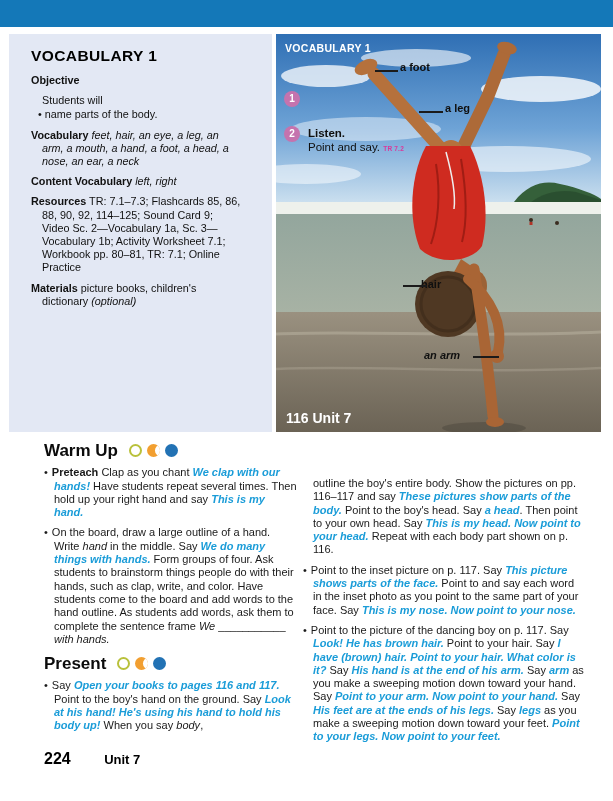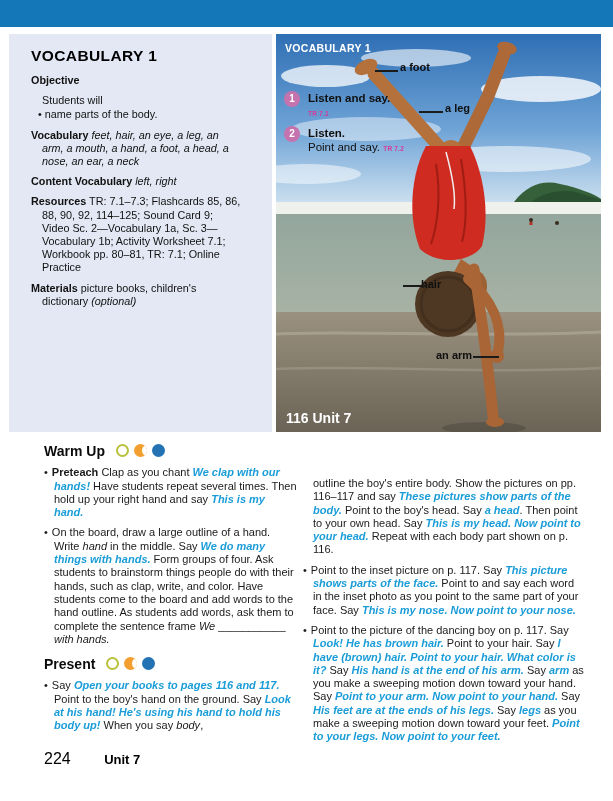--- a/index.html
+++ b/index.html
@@ -31,44 +31,44 @@
     color:#fff;font-weight:700;font-size:10px;text-align:center;line-height:16px;}
   .act-lines{margin-left:24px;font-size:11.5px;line-height:14px;font-weight:700;color:#101010;}
   .act-lines .plain{font-weight:400;}
   .tr{color:#d9389b;font-weight:700;font-size:6.5px;letter-spacing:.2px;}
   .tr.block{display:block;margin-top:2px;}
   .pv-label{position:absolute;font-weight:700;font-size:11px;color:#101010;}
   .leader{position:absolute;height:1.5px;background:#1b1b1b;}
   .lbl-foot{left:124px;top:27px;} .ln-foot{left:99px;top:36px;width:23px;}
   .lbl-leg{left:169px;top:68px;}  .ln-leg{left:143px;top:77px;width:24px;}
   .lbl-hair{left:101px;top:244px;padding-left:44px;}.ln-hair{left:127px;top:251px;width:24px;}
-  .lbl-arm{left:160px;top:315px;} .ln-arm{left:197px;top:322px;width:26px;}
+  .lbl-arm{left:148px;top:315px;font-style:italic;} .ln-arm{left:197px;top:322px;width:26px;}
 
   
   .col{position:absolute;color:#1a1a1a;font-size:11px;line-height:13.3px;}
   .col-left{left:44px;top:444px;width:253px;}
   .col-right{left:303px;top:461px;width:281px;}
   .h-row{margin:0 0 7px 0;}
   .h-row.present{margin-top:11px;}
-  .h-row h2{display:inline;font-size:14px;font-weight:700;color:#0b0b0b;margin:0 6px 0 0;}
+  .h-row h2{display:inline;font-size:17px;font-weight:700;color:#0b0b0b;margin:0 6px 0 0;}
   .circ{display:inline-block;width:13px;height:13px;border-radius:50%;margin-left:5px;vertical-align:-1px;}
   .c-green{width:9px;height:9px;background:#fff;border:2.5px solid #b9c13b;}
   .c-orange{background:#f29f30;position:relative;overflow:hidden;}
   .c-orange::after{content:"";position:absolute;width:11px;height:11px;border-radius:50%;background:#fff;right:-6px;top:1px;}
   .c-blue{background:#2272b4;}
   .bullet-item{margin:0 0 7px 0;padding-left:10px;}
   .bullet-item::before{content:"•";margin-left:-10px;margin-right:4px;}
   .cont-item{margin:16px 0 7px 0;padding-left:10px;}
   .seg-b{font-weight:700;}
   .seg-i{font-style:italic;}
   .seg-blue{color:#1a9cd8;font-weight:700;font-style:italic;}
 
   
   .footer{position:absolute;left:44px;top:750px;}
-  .footer .pg{font-size:16px;font-weight:400;color:#000;text-align:right;}
+  .footer .pg{font-size:16px;font-weight:700;color:#000;text-align:right;}
   .footer .unit{font-size:13px;font-weight:700;color:#000;margin-left:29px;}
 </style>
 </head>
 <body>
 
 <div class="page">
 
   <div class="top-band"></div>
 
   <aside class="info-box">
@@ -153,24 +153,20 @@
         <ellipse cx="219" cy="388" rx="9" ry="5" fill="#a96535"></ellipse>
         <path d="M192,245 C215,265 228,290 222,318" stroke="#a96535" stroke-width="10" stroke-linecap="round" fill="none"></path>
         <circle cx="221" cy="322" r="7" fill="#a96535"></circle>
       </g>
     </svg>
 
     <div class="pv-title">VOCABULARY 1</div>
 
     <div class="act act1">
       <span class="num">1</span>
-      <div class="act-lines">
-        <span>Listen and say.</span>
-        <span class="tr block">TR 7.1</span>
-      </div>
     </div>
 
     <div class="act act2">
       <span class="num">2</span>
       <div class="act-lines">
         <span>Listen.</span><br>
         <span class="plain">Point and say.</span>
         <span class="tr">TR 7.2</span>
       </div>
     </div>

